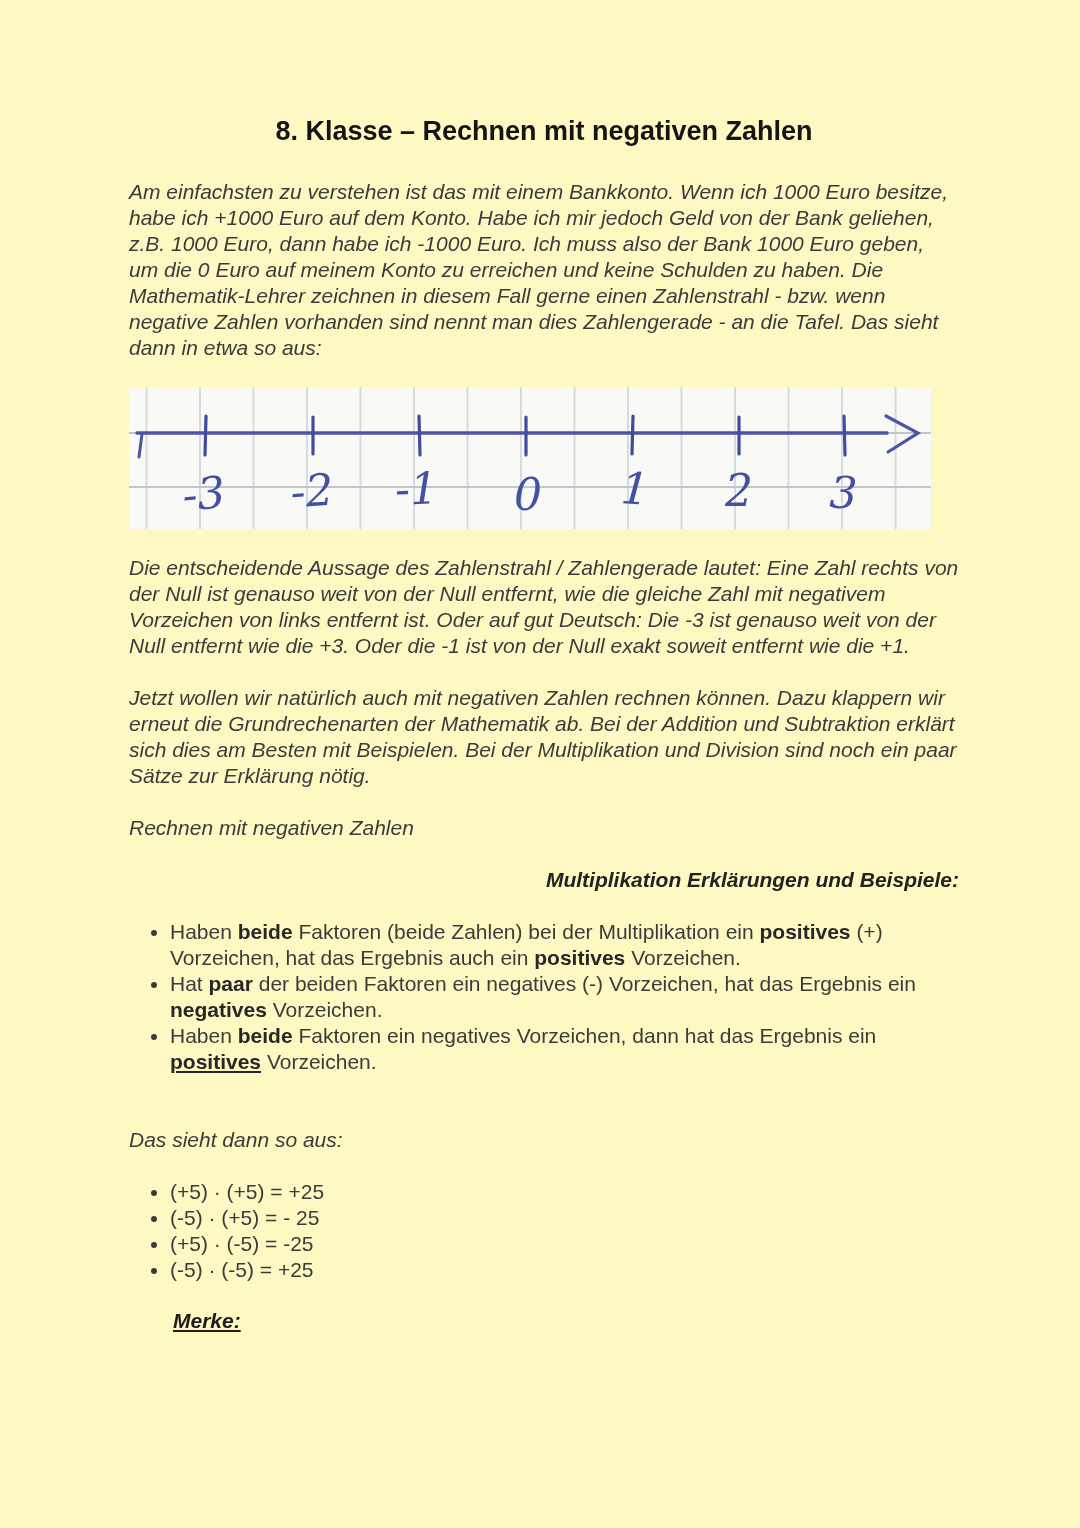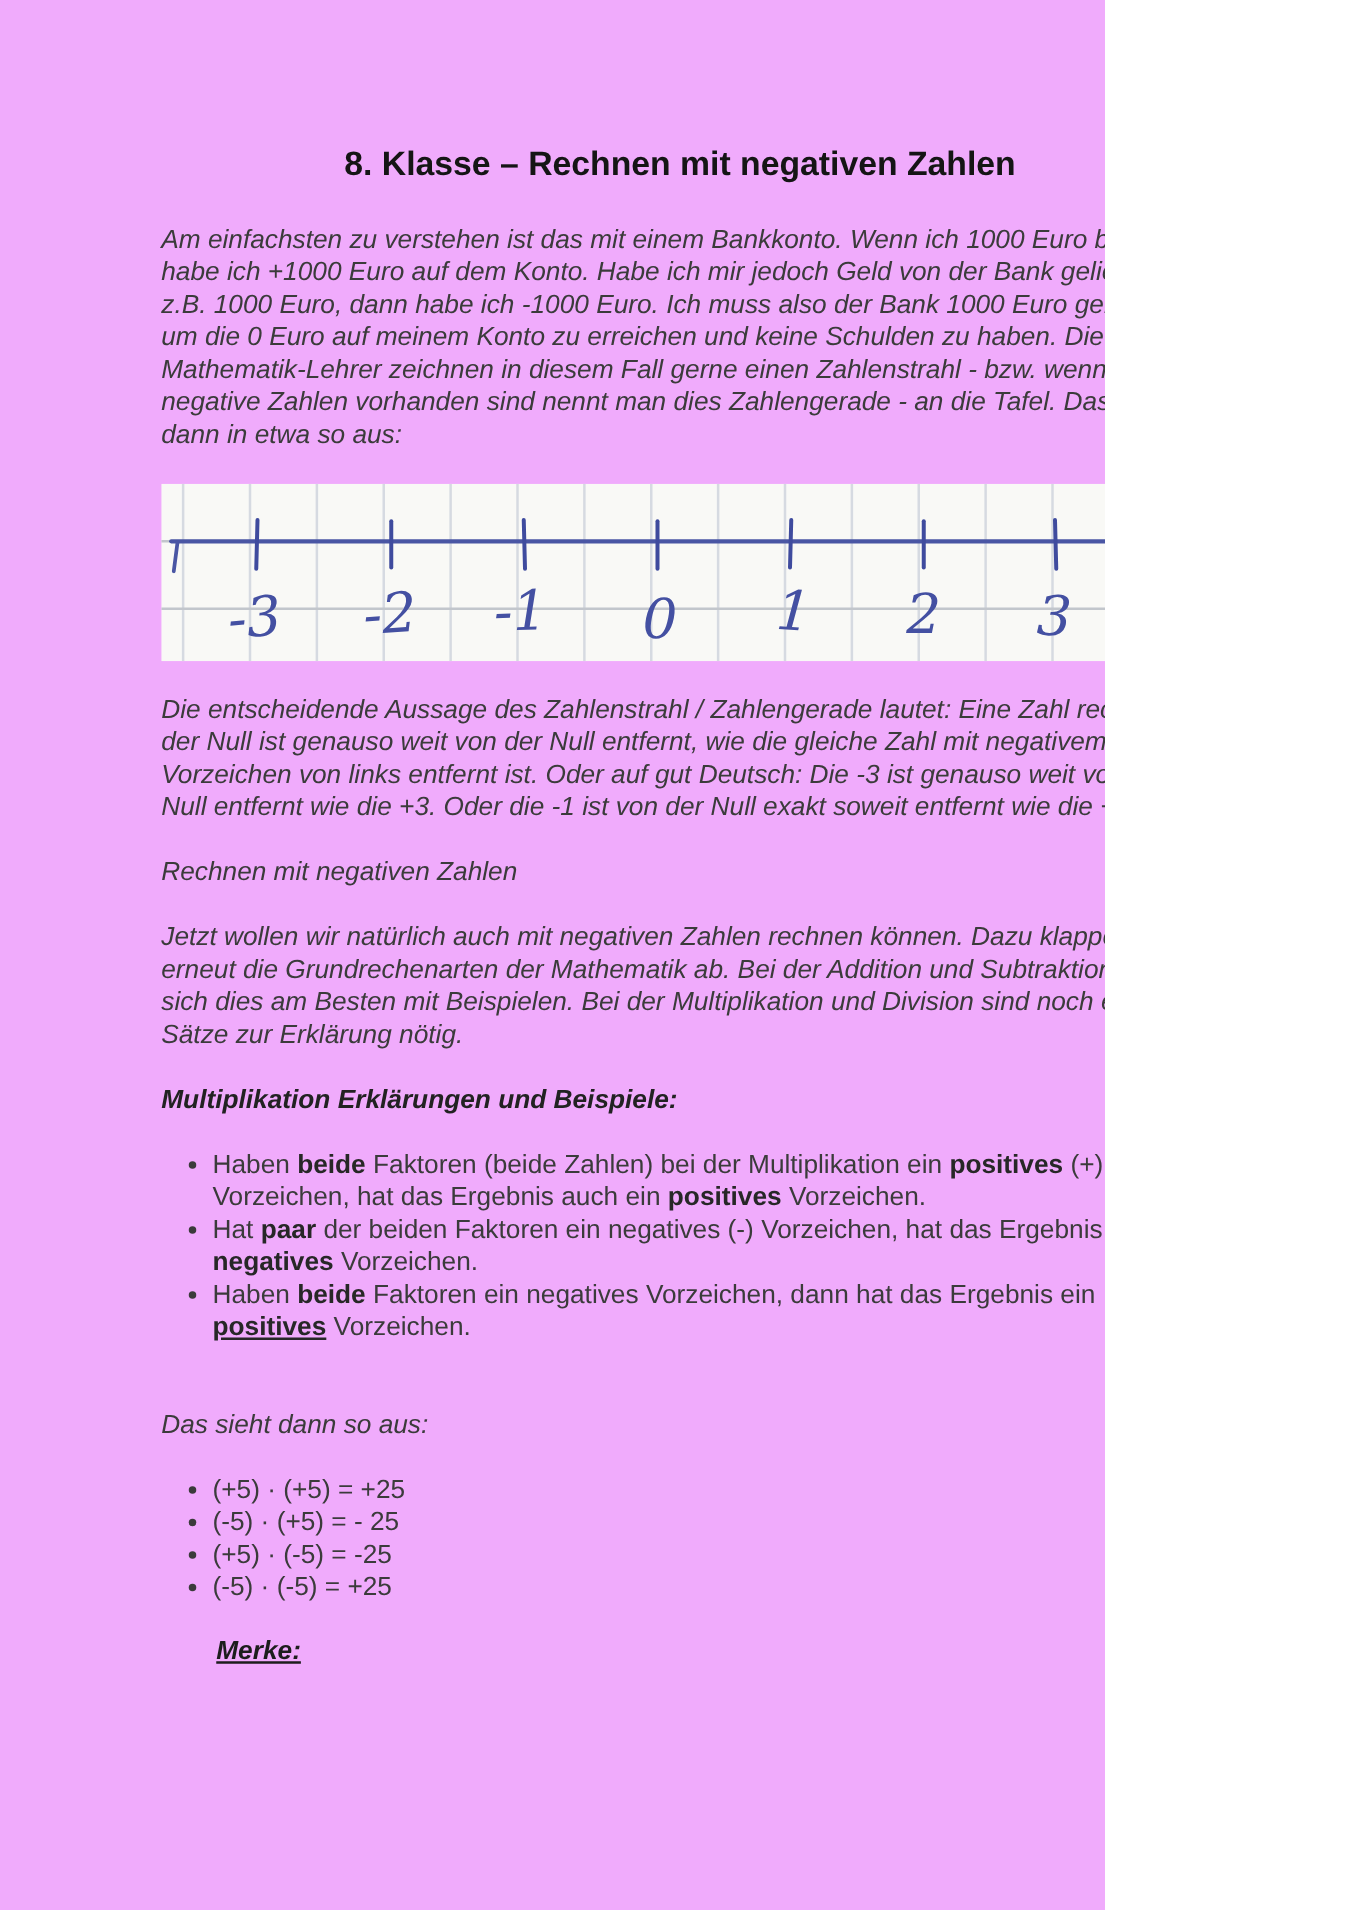--- a/index.html
+++ b/index.html
@@ -1,41 +1,41 @@
 <!DOCTYPE html>
 <html><head>
 <meta charset="utf-8">
 <style>
   html, body { margin: 0; padding: 0; background: #ffffff; }
   .page {
     position: relative;
-    width: 884px;
+    width: 1080px;
     height: 1528px;
-    background: #f0abfc;
+    background: #fef9c3;
     overflow: hidden;
     font-family: "Liberation Sans", sans-serif;
     color: #3b3b3b;
   }
   .content {
     width: 830px;
     margin-left: 129px;
     padding-top: 114px;
     font-size: 21px;
     line-height: 26px;
   }
   .doc-title {
     font-size: 27px;
     line-height: 35px;
     font-weight: 700;
     color: #151515;
     text-align: center;
     margin: 0 0 30px 0;
   }
   p { margin: 0 0 26px 0; font-style: italic; }
-  p.bold-head { font-weight: 700; color: #222222; }
+  p.bold-head { font-weight: 700; color: #222222; text-align: right; }
   .merke-head {
     font-weight: 700;
     color: #1d1d1d;
     margin: 0 0 26px 0;
   }
   .merke-head span { text-decoration: underline; margin-left: 44px; }
   ul { margin: 0 0 25px 0; padding-left: 41px; list-style: disc; }
   li { line-height: 26px; }
   ul.rules { margin-bottom: 52px; }
   b { font-weight: 700; color: #272727; }
@@ -113,23 +113,23 @@
           <text x="399" y="123">0</text>
           <text x="505" y="117" transform="rotate(4 505 117)">1</text>
           <text x="610" y="119">2</text>
           <text x="714" y="121" transform="rotate(2 714 121)">3</text>
         </g>
       </svg>
     </div>
 
     <p>Die entscheidende Aussage des Zahlenstrahl / Zahlengerade lautet: Eine Zahl rechts von der Null ist genauso weit von der Null entfernt, wie die gleiche Zahl mit negativem Vorzeichen von links entfernt ist. Oder auf gut Deutsch: Die -3 ist genauso weit von der Null entfernt wie die +3. Oder die -1 ist von der Null exakt soweit entfernt wie die +1.</p>
 
+    <p>Jetzt wollen wir natürlich auch mit negativen Zahlen rechnen können. Dazu klappern wir erneut die Grundrechenarten der Mathematik ab. Bei der Addition und Subtraktion erklärt sich dies am Besten mit Beispielen. Bei der Multiplikation und Division sind noch ein paar Sätze zur Erklärung nötig.</p>
+
     <p>Rechnen mit negativen Zahlen</p>
-
-    <p>Jetzt wollen wir natürlich auch mit negativen Zahlen rechnen können. Dazu klappern wir erneut die Grundrechenarten der Mathematik ab. Bei der Addition und Subtraktion erklärt sich dies am Besten mit Beispielen. Bei der Multiplikation und Division sind noch ein paar Sätze zur Erklärung nötig.</p>
 
     <p class="bold-head">Multiplikation Erklärungen und Beispiele:</p>
 
     <ul class="rules">
       <li><span>Haben </span><b>beide</b><span> Faktoren (beide Zahlen) bei der Multiplikation ein </span><b>positives</b><span> (+) Vorzeichen, hat das Ergebnis auch ein </span><b>positives</b><span> Vorzeichen.</span></li>
       <li><span>Hat </span><b>paar</b><span> der beiden Faktoren ein negatives (-) Vorzeichen, hat das Ergebnis ein </span><b>negatives</b><span> Vorzeichen.</span></li>
       <li><span>Haben </span><b>beide</b><span> Faktoren ein negatives Vorzeichen, dann hat das Ergebnis ein </span><b class="u">positives</b><span> Vorzeichen.</span></li>
     </ul>
 
     <p>Das sieht dann so aus:</p>

